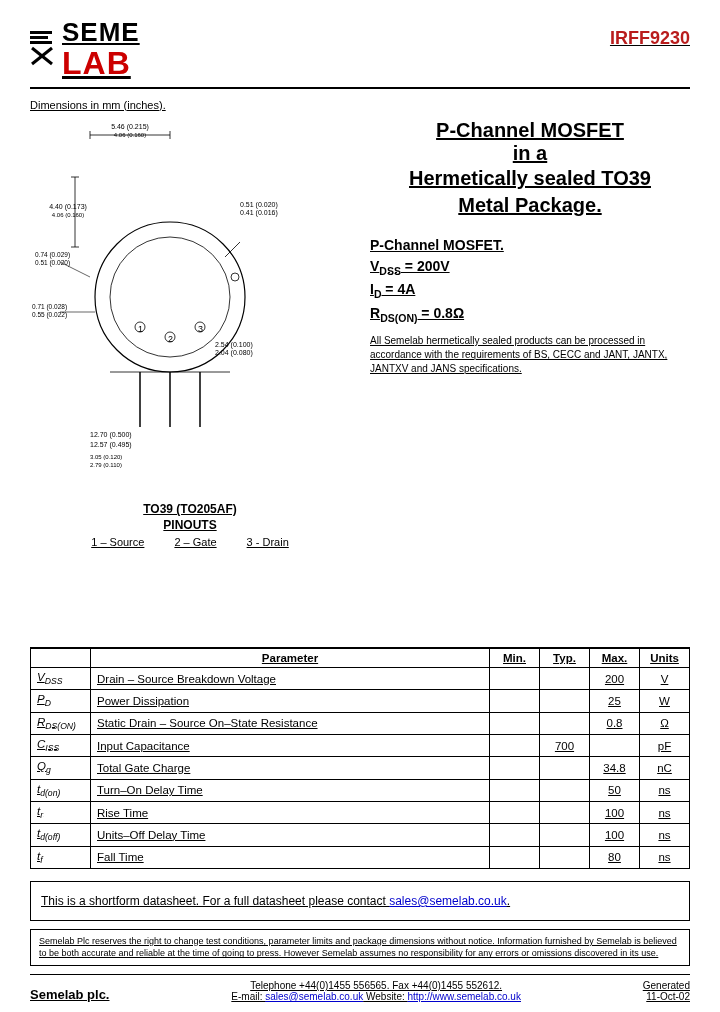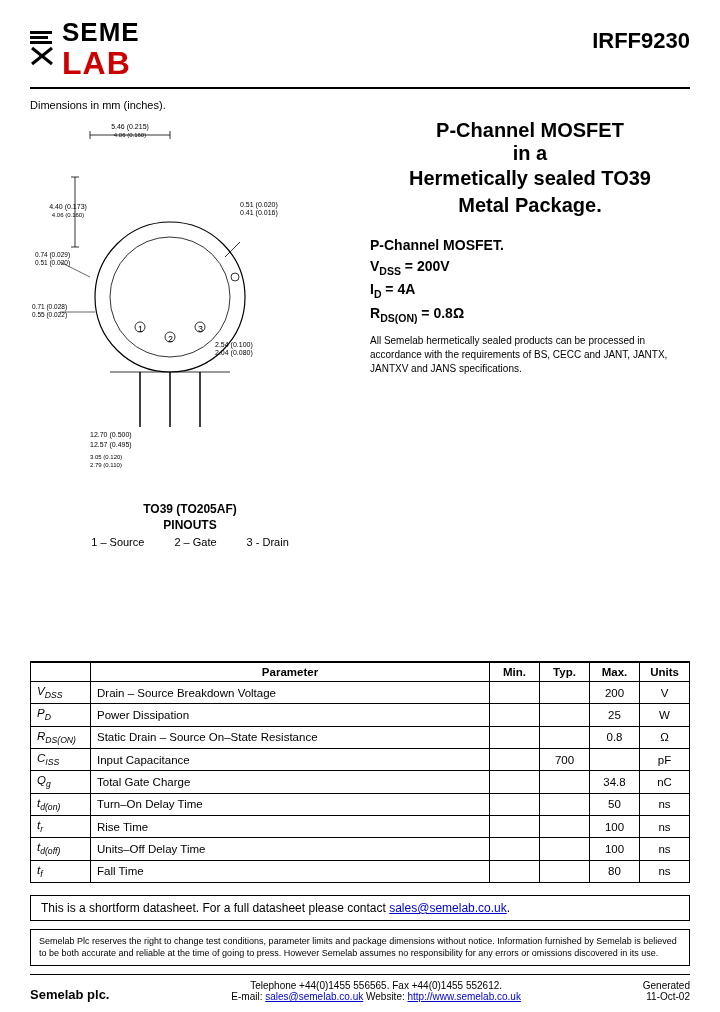--- a/index.html
+++ b/index.html
@@ -10,20 +10,21 @@
       font-family: Arial, sans-serif;
       font-size: 12px;
       color: #000;
     }
     .page {
       width: 720px;
       min-height: 1012px;
       padding: 18px 30px 10px 30px;
       display: flex;
       flex-direction: column;
+      text-decoration: underline;
     }
     
     .header {
       display: flex;
       align-items: flex-start;
       justify-content: space-between;
       border-bottom: 2px solid #000;
       padding-bottom: 8px;
       margin-bottom: 10px;
     }
@@ -61,23 +62,23 @@
       letter-spacing: 1px;
     }
     .logo-lab {
       font-size: 32px;
       font-weight: bold;
       color: #cc0000;
       letter-spacing: 1px;
       line-height: 1;
     }
     .part-number {
-      font-size: 22px;
-      font-weight: bold;
-      color: #000000;
+      font-size: 18px;
+      font-weight: bold;
+      color: #b91c1c;
       margin-top: 10px;
     }
     
     .main-content {
       display: flex;
       gap: 20px;
       margin-bottom: 8px;
       flex: 1;
       justify-content: space-between;
     }
@@ -187,21 +188,21 @@
     .col-desc { }
     .col-min { width: 50px; }
     .col-typ { width: 50px; }
     .col-max { width: 50px; }
     .col-units { width: 50px; }
     
     .shortform-note {
       font-size: 12px;
       margin-bottom: 8px;
       border: 1px solid #000;
-      padding: 5px 10px;
+      padding: 12px 10px;
     }
     .shortform-note a {
       color: #0000cc;
     }
     .legal-box {
       border: 1px solid #000;
       padding: 5px 8px;
       font-size: 9px;
       margin-bottom: 8px;
       line-height: 1.4;

